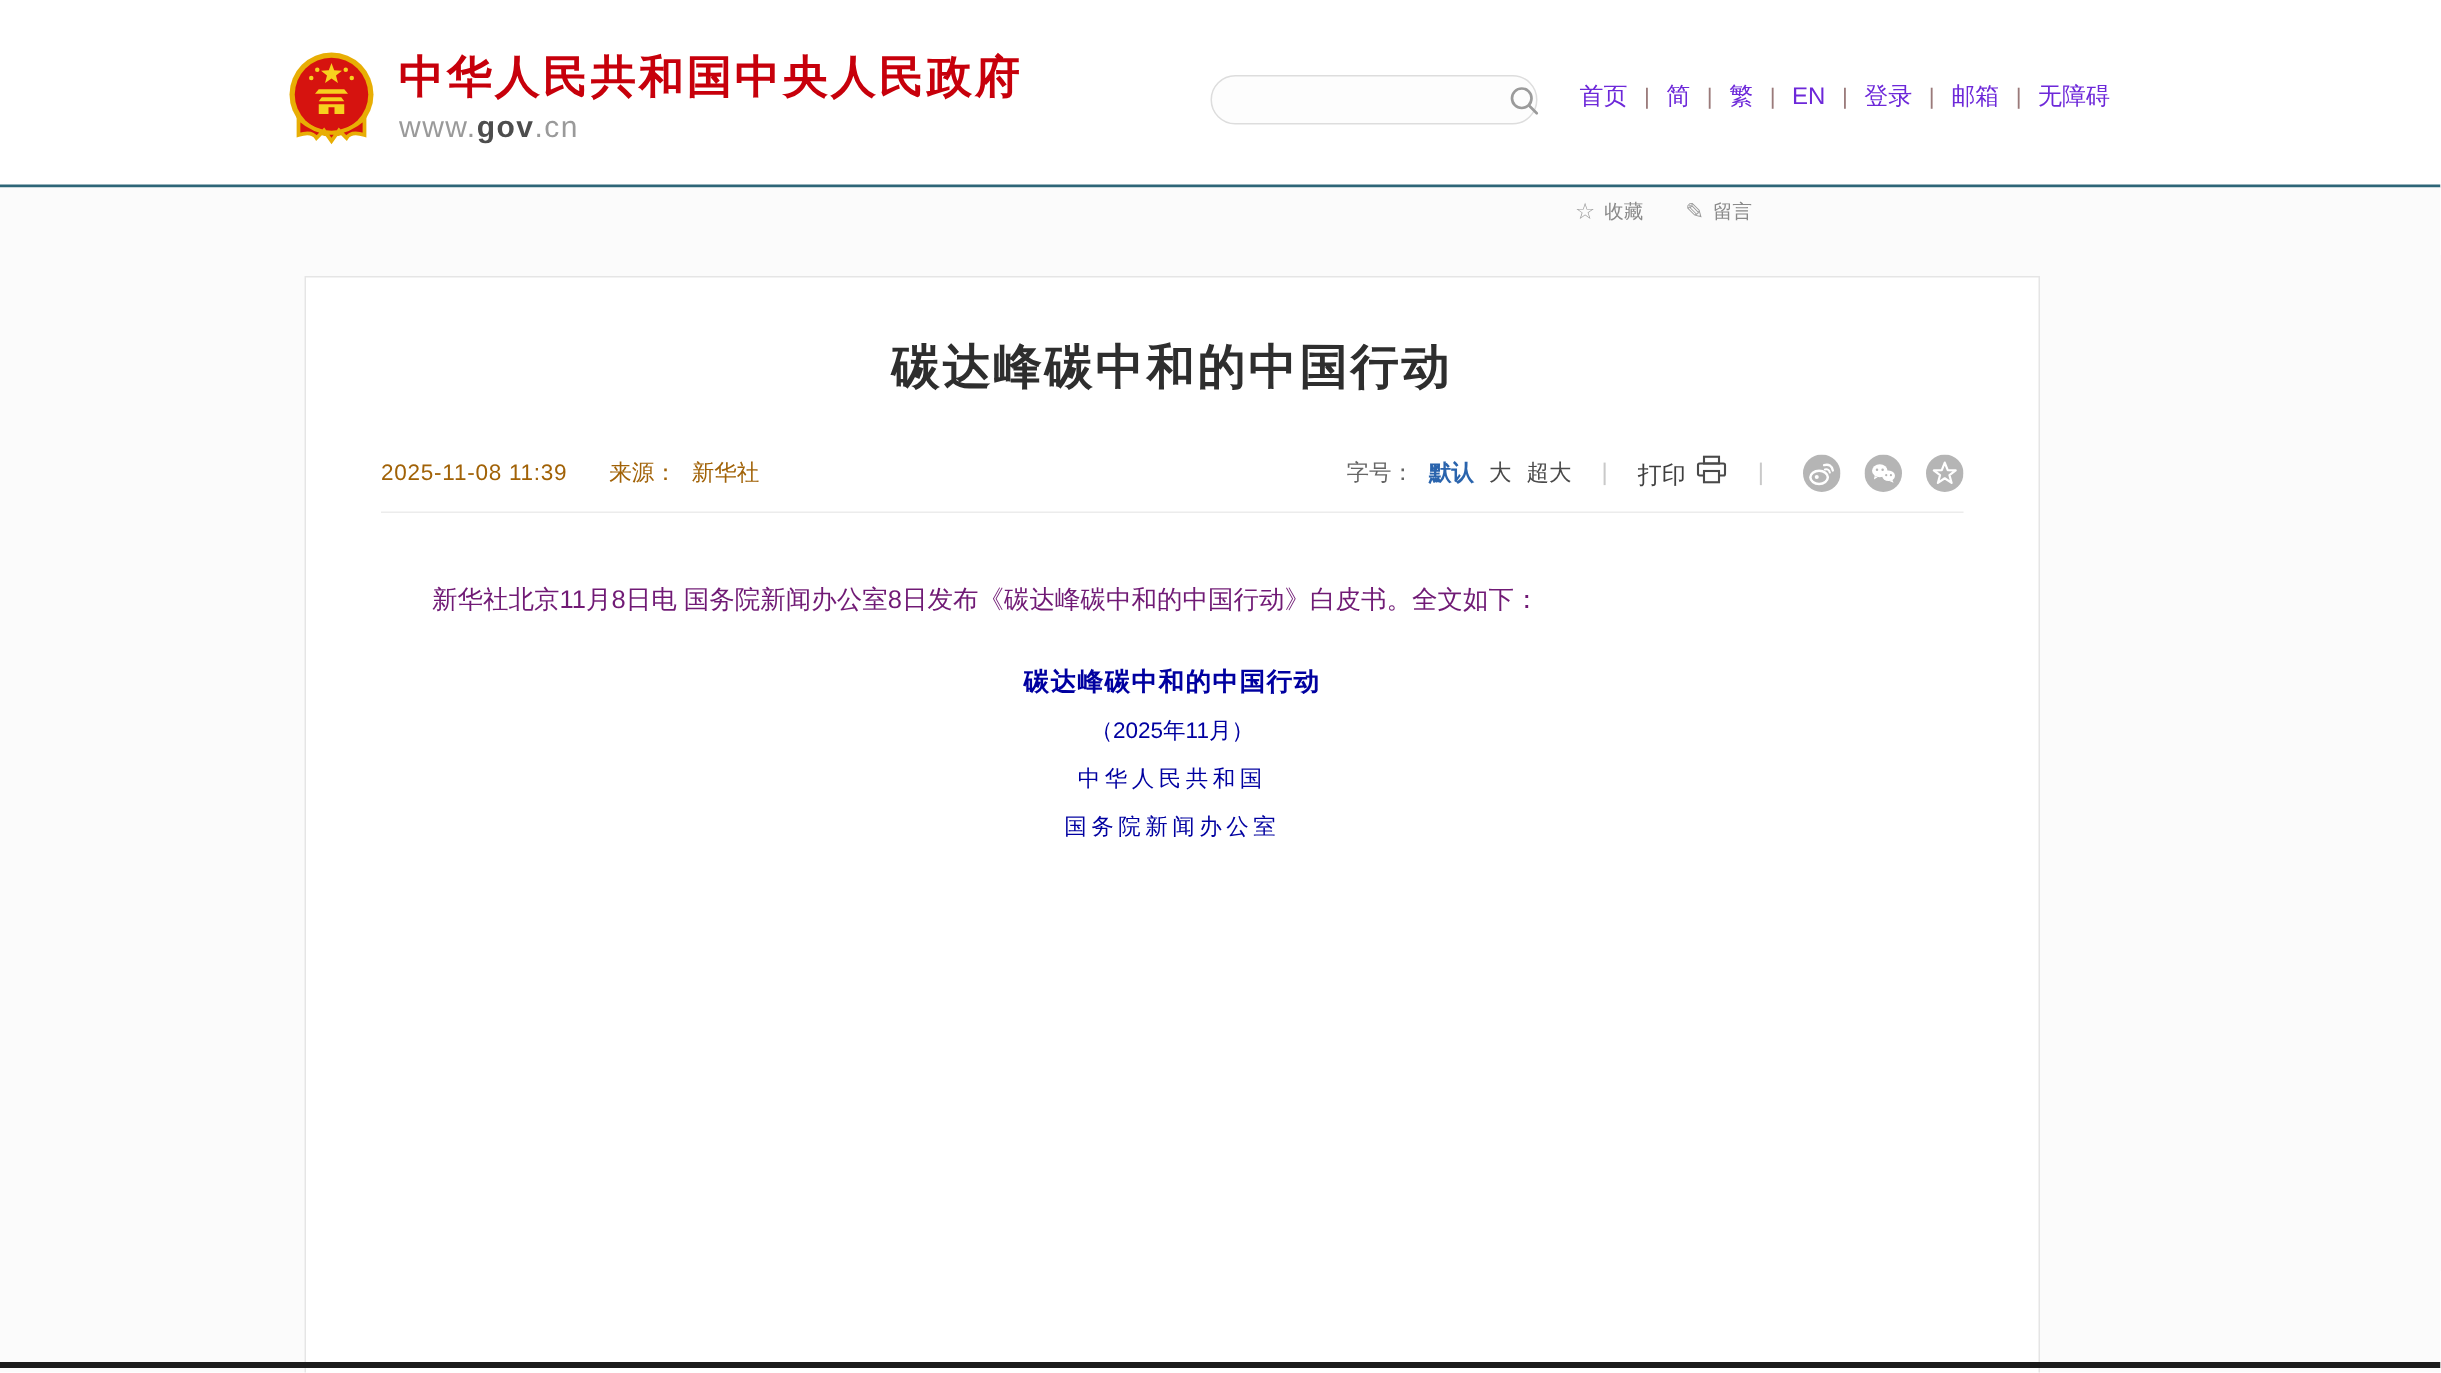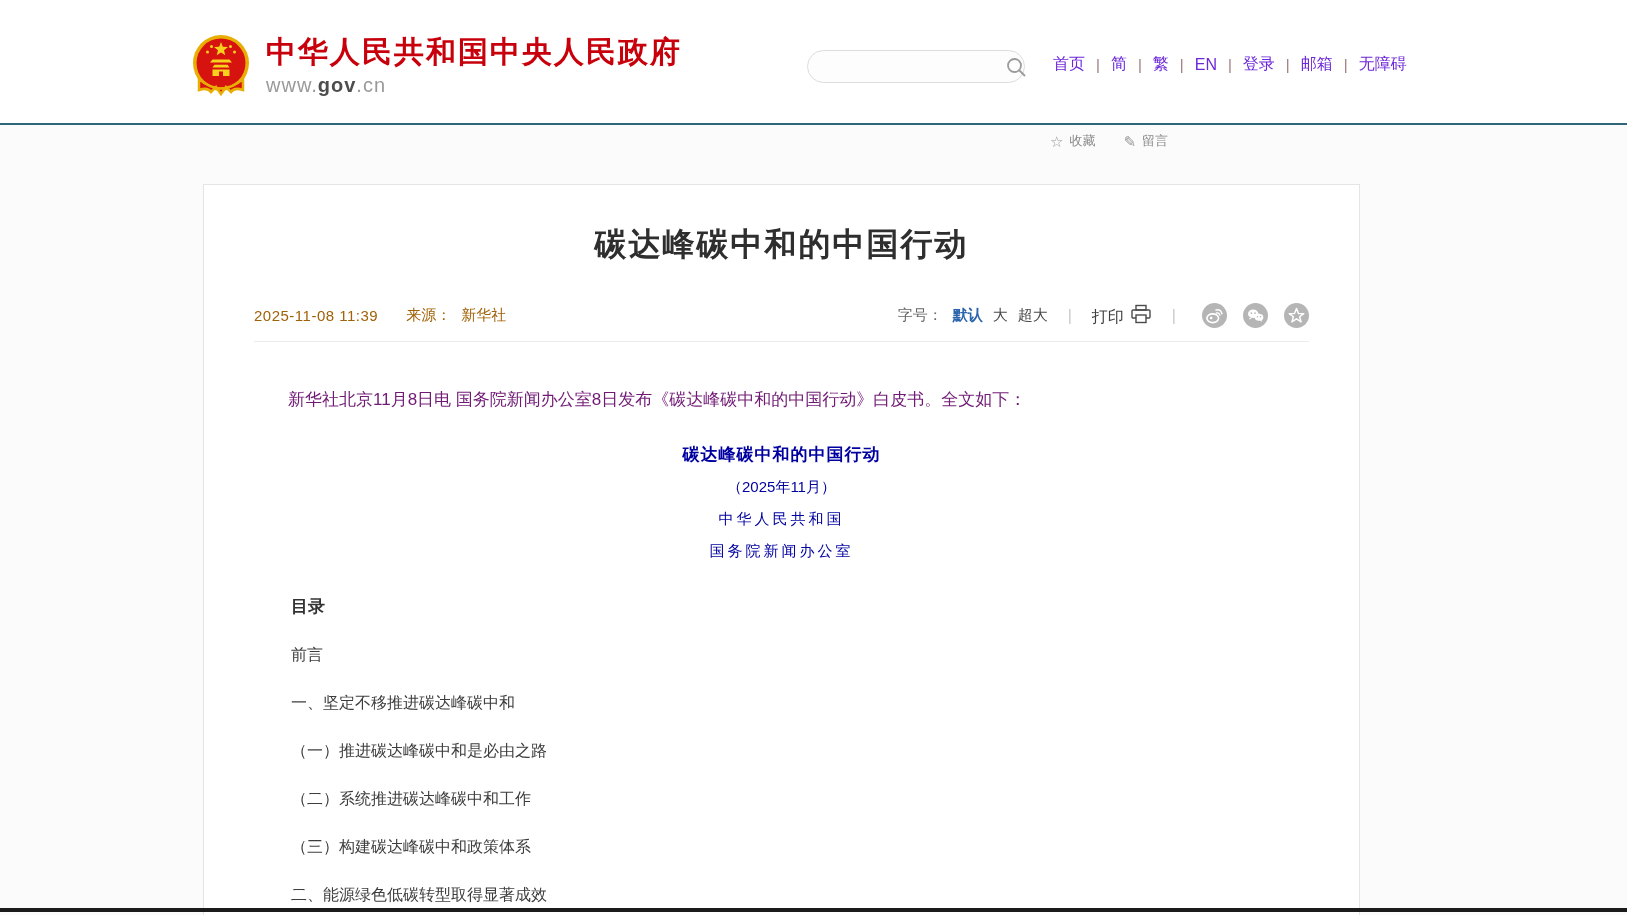--- a/index.html
+++ b/index.html
@@ -199,28 +199,18 @@
 
       <hr class="meta-divider">
 
       <p class="lead">新华社北京11月8日电 国务院新闻办公室8日发布《碳达峰碳中和的中国行动》白皮书。全文如下：</p>
 
       <div class="doc-center doc-title">碳达峰碳中和的中国行动</div>
       <div class="doc-center doc-date">（2025年11月）</div>
       <div class="doc-center doc-kai">中华人民共和国</div>
       <div class="doc-center doc-kai">国务院新闻办公室</div>
 
-      <div class="toc-section">
-        <div class="toc-heading">目录</div>
-        <div class="toc-item">前言</div>
-        <div class="toc-item">一、坚定不移推进碳达峰碳中和</div>
-        <div class="toc-item">（一）推进碳达峰碳中和是必由之路</div>
-        <div class="toc-item">（二）系统推进碳达峰碳中和工作</div>
-        <div class="toc-item">（三）构建碳达峰碳中和政策体系</div>
-        <div class="toc-item">二、能源绿色低碳转型取得显著成效</div>
-
-      </div>
 
     </div>
   </div>
 
   <div class="bottom-edge"></div>
 </div>
 
 </body></html>

